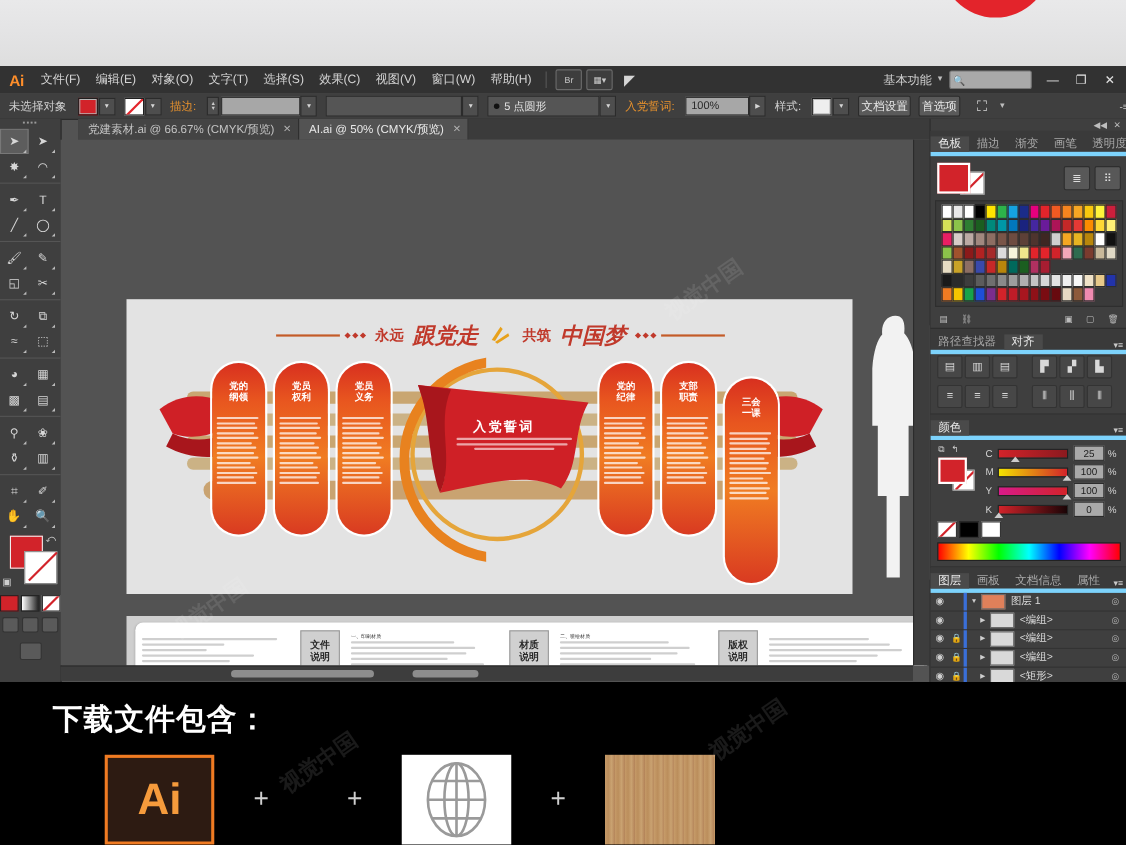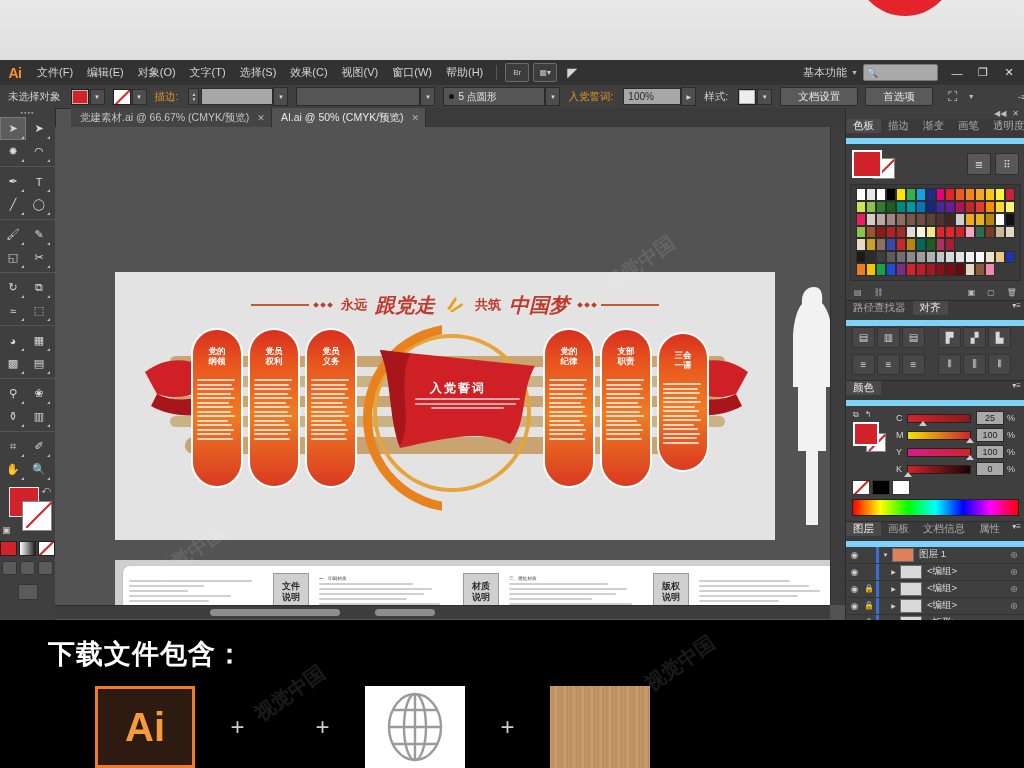--- a/index.html
+++ b/index.html
@@ -46,21 +46,21 @@
   .none-swatch:after{content:"";position:absolute;left:-3px;top:6px;width:24px;height:2px;background:#e3242b;transform:rotate(-45deg);}
   .spinner{width:9px;height:15px;background:#4e4e4e;border:1px solid #2b2b2b;display:flex;
     flex-direction:column;align-items:center;justify-content:center;color:#ccc;font-size:5px;line-height:5px;margin-right:2px;}
   .cb-field{height:15px;background:#a7a7a7;border:1px solid #2b2b2b;display:flex;align-items:center;
     padding:0 4px;color:#2a2a2a;font-size:10px;}
   .cb-drop{width:13px;height:17px;background:#4e4e4e;border:1px solid #2b2b2b;display:flex;
     align-items:center;justify-content:center;color:#d6d6d6;font-size:6px;}
   .cb-combo{height:17px;background:#555;border:1px solid #2b2b2b;display:flex;align-items:center;
     color:#e3e3e3;font-size:10px;padding:0 5px;}
   .cb-btn{height:17px;background:#5a5a5a;border:1px solid #2b2b2b;border-radius:2px;color:#e8e8e8;
-    font-size:10.5px;display:flex;align-items:center;padding:0 17px;margin-right:7px;}
+    font-size:10.5px;display:flex;align-items:center;padding:0 2px;margin-right:7px;}
   .bullet{width:5px;height:5px;border-radius:50%;background:#111;margin-right:4px;}
 
   
   .tabbar{position:absolute;left:55px;top:48px;width:790px;height:19px;background:#3b3b3b;display:flex;margin-left:16px;}
   .doc-tab{height:19px;background:#444;border-right:1px solid #2e2e2e;display:flex;align-items:center;
     padding:0 6px 0 9px;color:#c2c2c2;font-size:10.5px;white-space:nowrap;}
   .doc-tab.active{background:#535353;color:#e8e8e8;}
   .tab-x{margin-left:8px;color:#b0b0b0;font-size:9px;}
 
   
@@ -137,21 +137,21 @@
 
   
   .hscroll{position:absolute;left:55px;top:545px;width:775px;height:13px;background:#3d3d3d;border-top:1px solid #2b2b2b;}
   .hscroll .thumb{position:absolute;left:155px;top:3px;width:130px;height:7px;background:#8d8d8d;border-radius:4px;}
   .hscroll .thumb2{position:absolute;left:320px;top:3px;width:60px;height:7px;background:#8d8d8d;border-radius:4px;}
   .vscroll{position:absolute;left:830px;top:67px;width:14px;height:478px;background:#3d3d3d;border-left:1px solid #2b2b2b;}
 
   
   .rpanels{position:absolute;left:845px;top:48px;width:179px;height:512px;background:#3f3f3f;border-left:1px solid #2a2a2a;}
   .p-collapse{height:11px;display:flex;justify-content:flex-end;align-items:center;gap:6px;padding-right:6px;color:#bdbdbd;font-size:8px;}
-  .tabstrip{display:flex;height:19px;background:#3a3a3a;border-bottom:6px solid #7dd3fc;align-items:flex-start;}
+  .tabstrip{display:flex;height:19px;background:#3a3a3a;border-bottom:4px solid #7dd3fc;align-items:flex-end;}
   .ptab{padding:0 7px;display:flex;align-items:center;color:#a9a9a9;font-size:10.5px;white-space:nowrap;}
   .ptab.active{background:#4a4a4a;color:#e9e9e9;}
   .pmenu{margin-left:auto;display:flex;align-items:center;padding-right:4px;color:#c9c9c9;font-size:8px;}
   .panel{border-bottom:1px solid #2b2b2b;background:#3f3f3f;}
   .sw-head{display:flex;align-items:center;padding:5px 6px;}
   .sw-fill{width:26px;height:24px;background:#d2232a;border:2px solid #fff;position:relative;z-index:2;}
   .sw-none{width:20px;height:19px;background:#fff;border:1px solid #888;margin-left:-9px;margin-top:9px;position:relative;overflow:hidden;}
   .sw-none:after{content:"";position:absolute;left:-2px;top:8px;width:28px;height:2px;background:#d2232a;transform:rotate(-45deg);}
   .viewbtn{width:22px;height:20px;background:#585858;border:1px solid #2e2e2e;border-radius:2px;
     display:flex;align-items:center;justify-content:center;color:#ddd;font-size:10px;}
@@ -510,21 +510,21 @@
                   <div class="p-line" style="width: 90%;"></div>
                   <div class="p-line" style="width: 86%;"></div>
                   <div class="p-line" style="width: 94%;"></div>
                   <div class="p-line" style="width: 78%;"></div>
                   <div class="p-line" style="width: 88%;"></div>
                   <div class="p-line" style="width: 92%;"></div>
                   <div class="p-line" style="width: 84%;"></div>
                   <div class="p-line" style="width: 90%;"></div>
                 </div>
               </div>
-              <div class="pillar" style="left: 544px; top: 62px; height: 136px;">
+              <div class="pillar" style="left: 544px; top: 72px; height: 186px;">
                 <div class="p-head">
                   <div>三会</div>
                   <div>一课</div>
                 </div>
                 <div class="p-body">
                   <div class="p-line" style="width: 96%;"></div>
                   <div class="p-line" style="width: 88%;"></div>
                   <div class="p-line" style="width: 92%;"></div>
                   <div class="p-line" style="width: 84%;"></div>
                   <div class="p-line" style="width: 96%;"></div>

